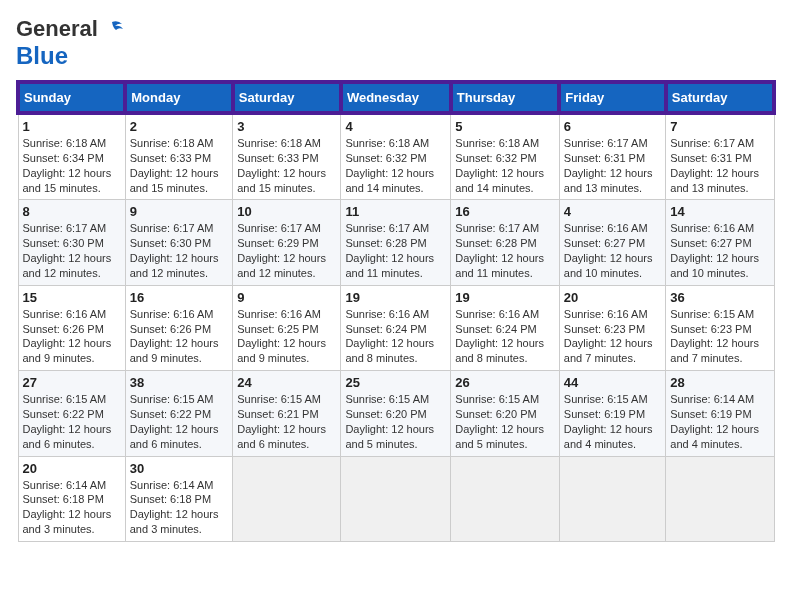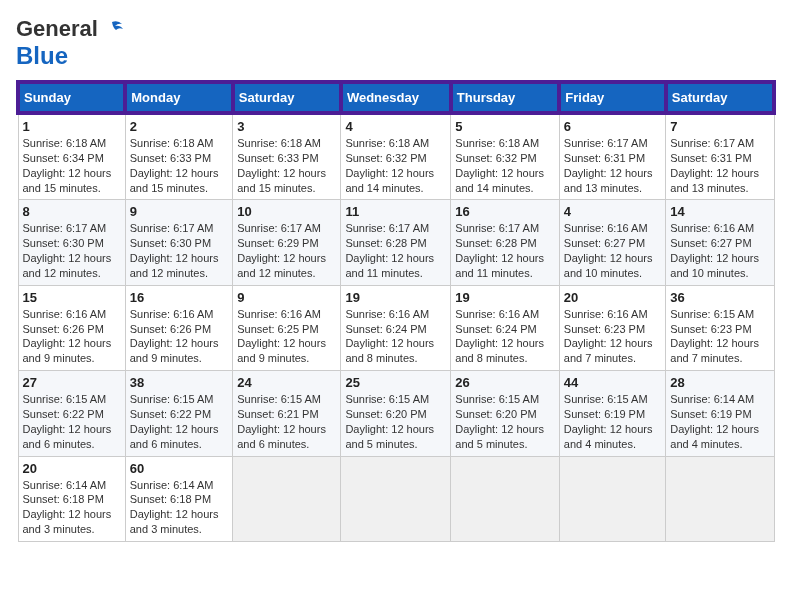--- a/index.html
+++ b/index.html
@@ -174,21 +174,21 @@
         <td><span class="day-num">26</span>
 <span class="day-info">Sunrise: 6:15 AM<br>Sunset: 6:20 PM<br>Daylight: 12 hours and 5 minutes.</span></td>
         <td><span class="day-num">44</span>
 <span class="day-info">Sunrise: 6:15 AM<br>Sunset: 6:19 PM<br>Daylight: 12 hours and 4 minutes.</span></td>
         <td><span class="day-num">28</span>
 <span class="day-info">Sunrise: 6:14 AM<br>Sunset: 6:19 PM<br>Daylight: 12 hours and 4 minutes.</span></td>
       </tr>
       <tr>
         <td><span class="day-num">20</span>
 <span class="day-info">Sunrise: 6:14 AM<br>Sunset: 6:18 PM<br>Daylight: 12 hours and 3 minutes.</span></td>
-        <td><span class="day-num">60</span>
+        <td><span class="day-num">30</span>
 <span class="day-info">Sunrise: 6:14 AM<br>Sunset: 6:18 PM<br>Daylight: 12 hours and 3 minutes.</span></td>
         <td class="empty"></td>
         <td class="empty"></td>
         <td class="empty"></td>
         <td class="empty"></td>
         <td class="empty"></td>
       </tr>
     </tbody>
 </table>
 

